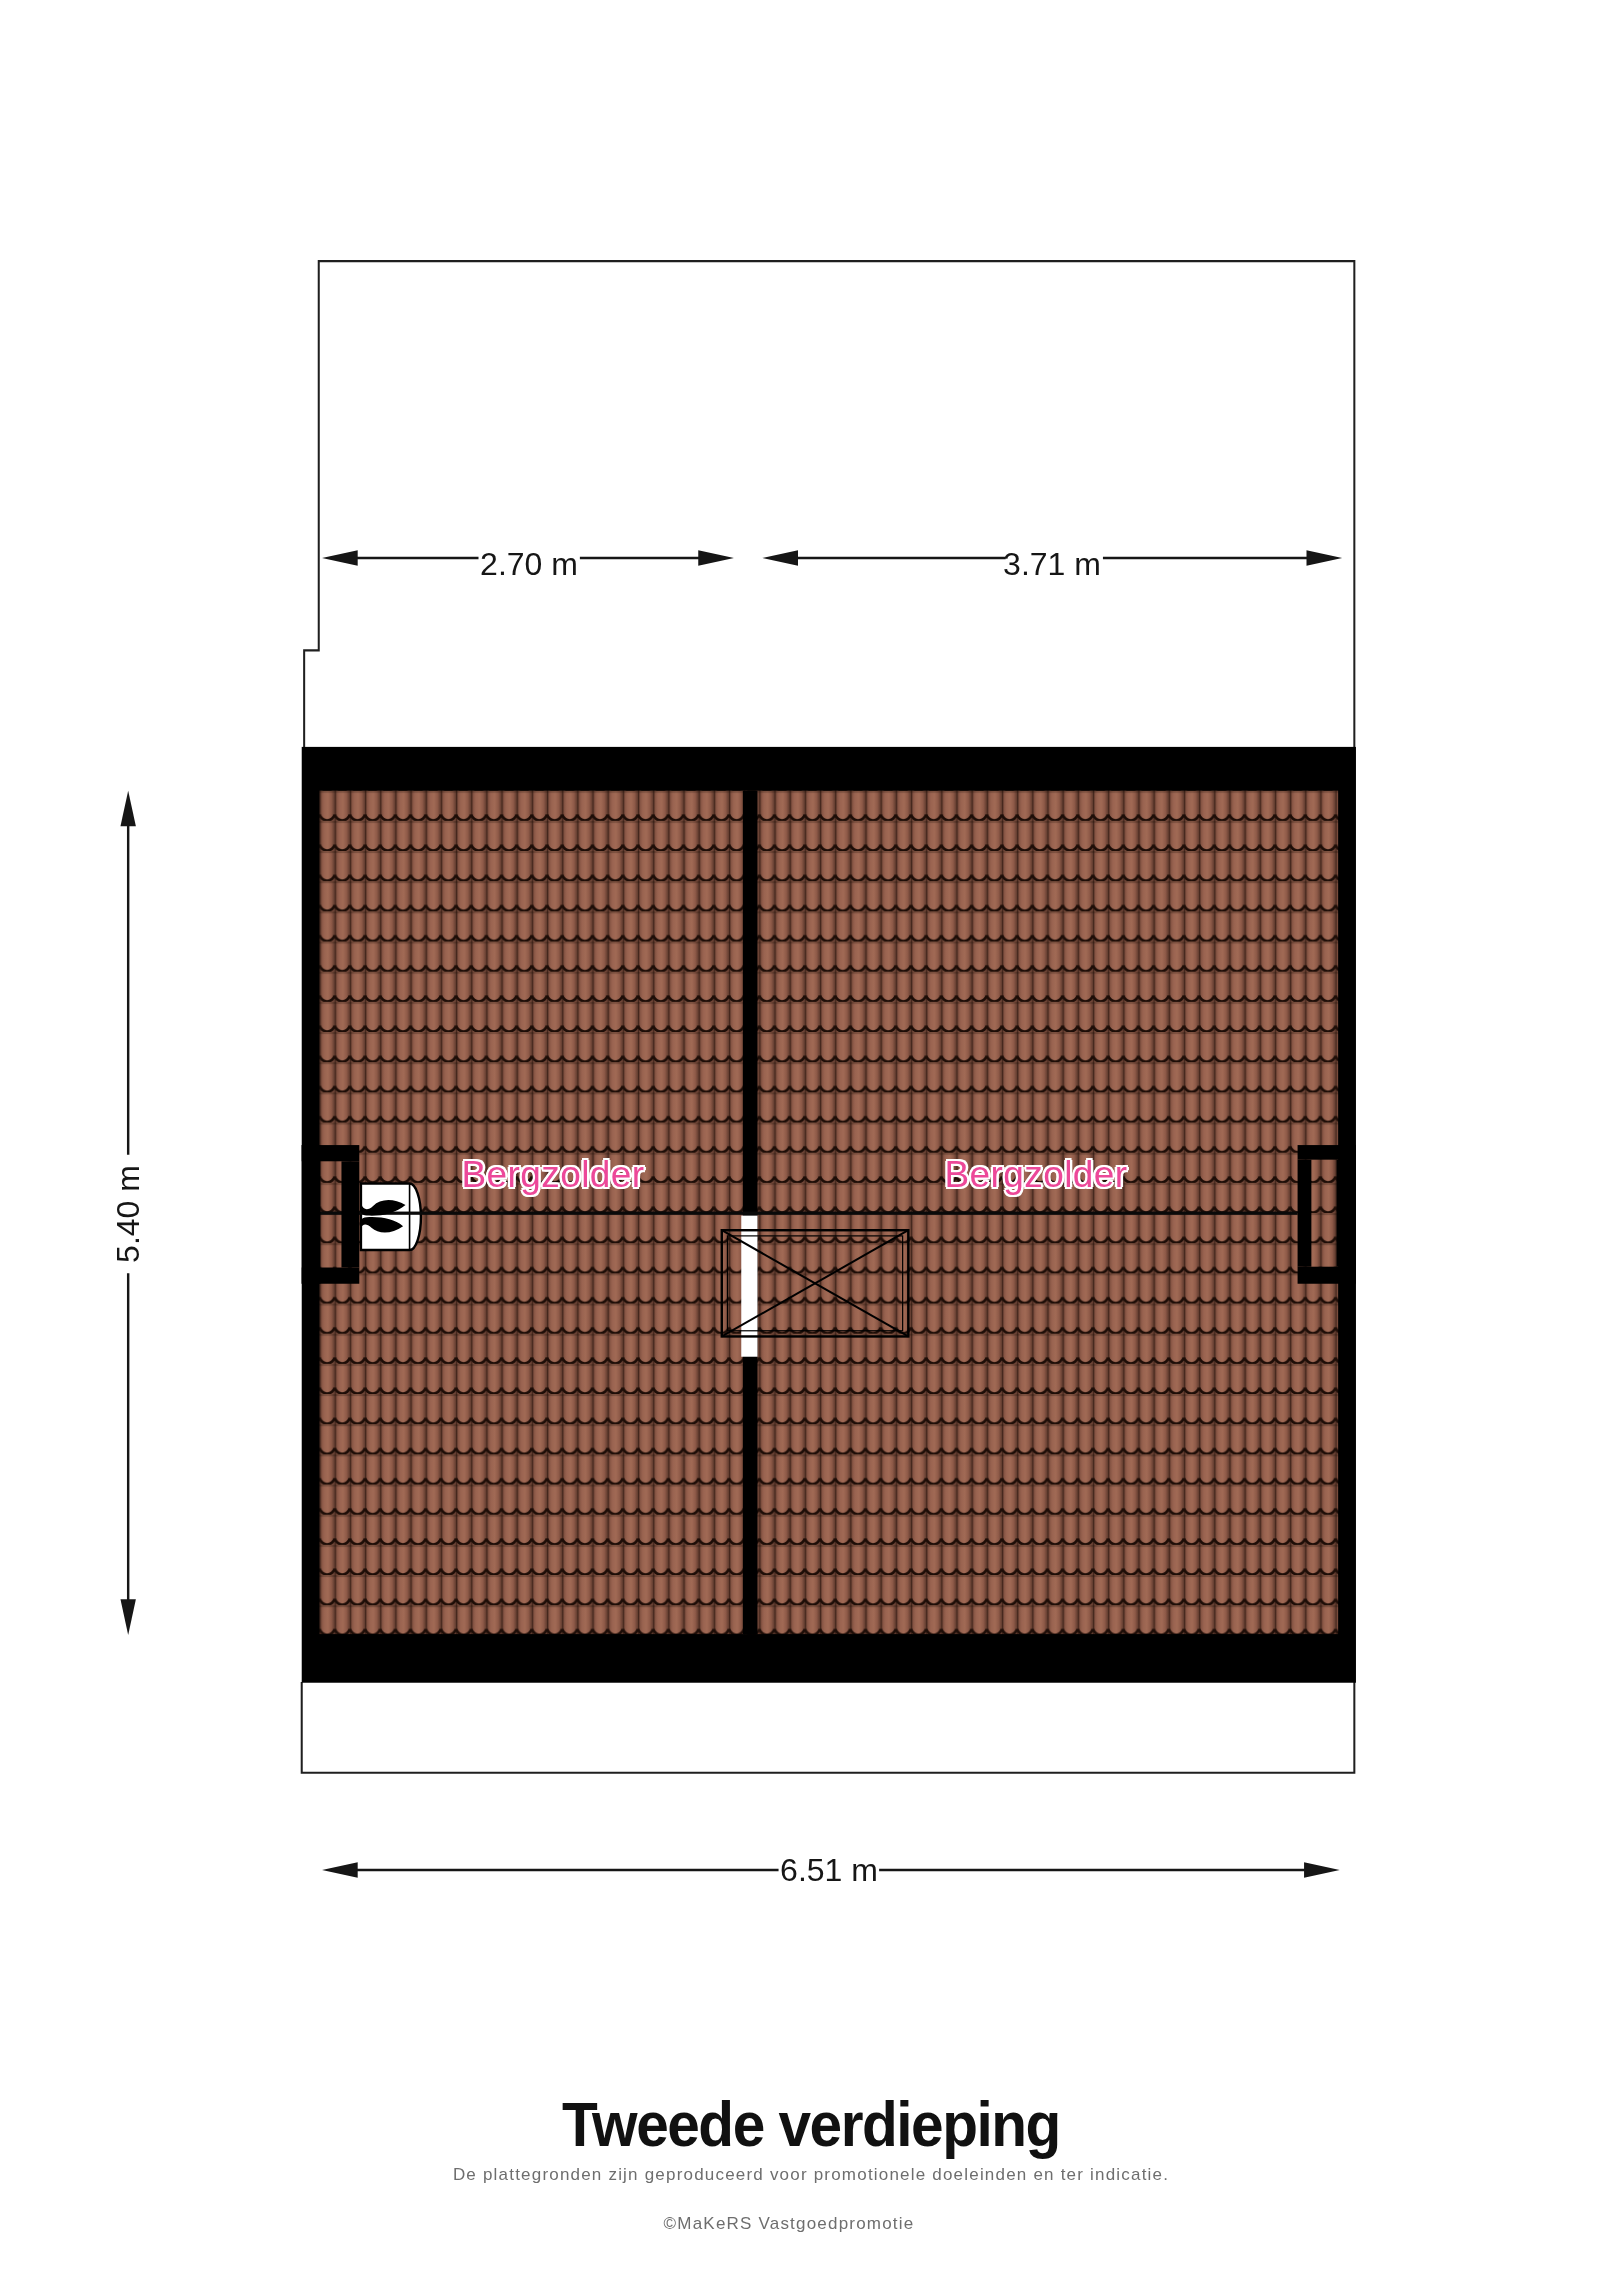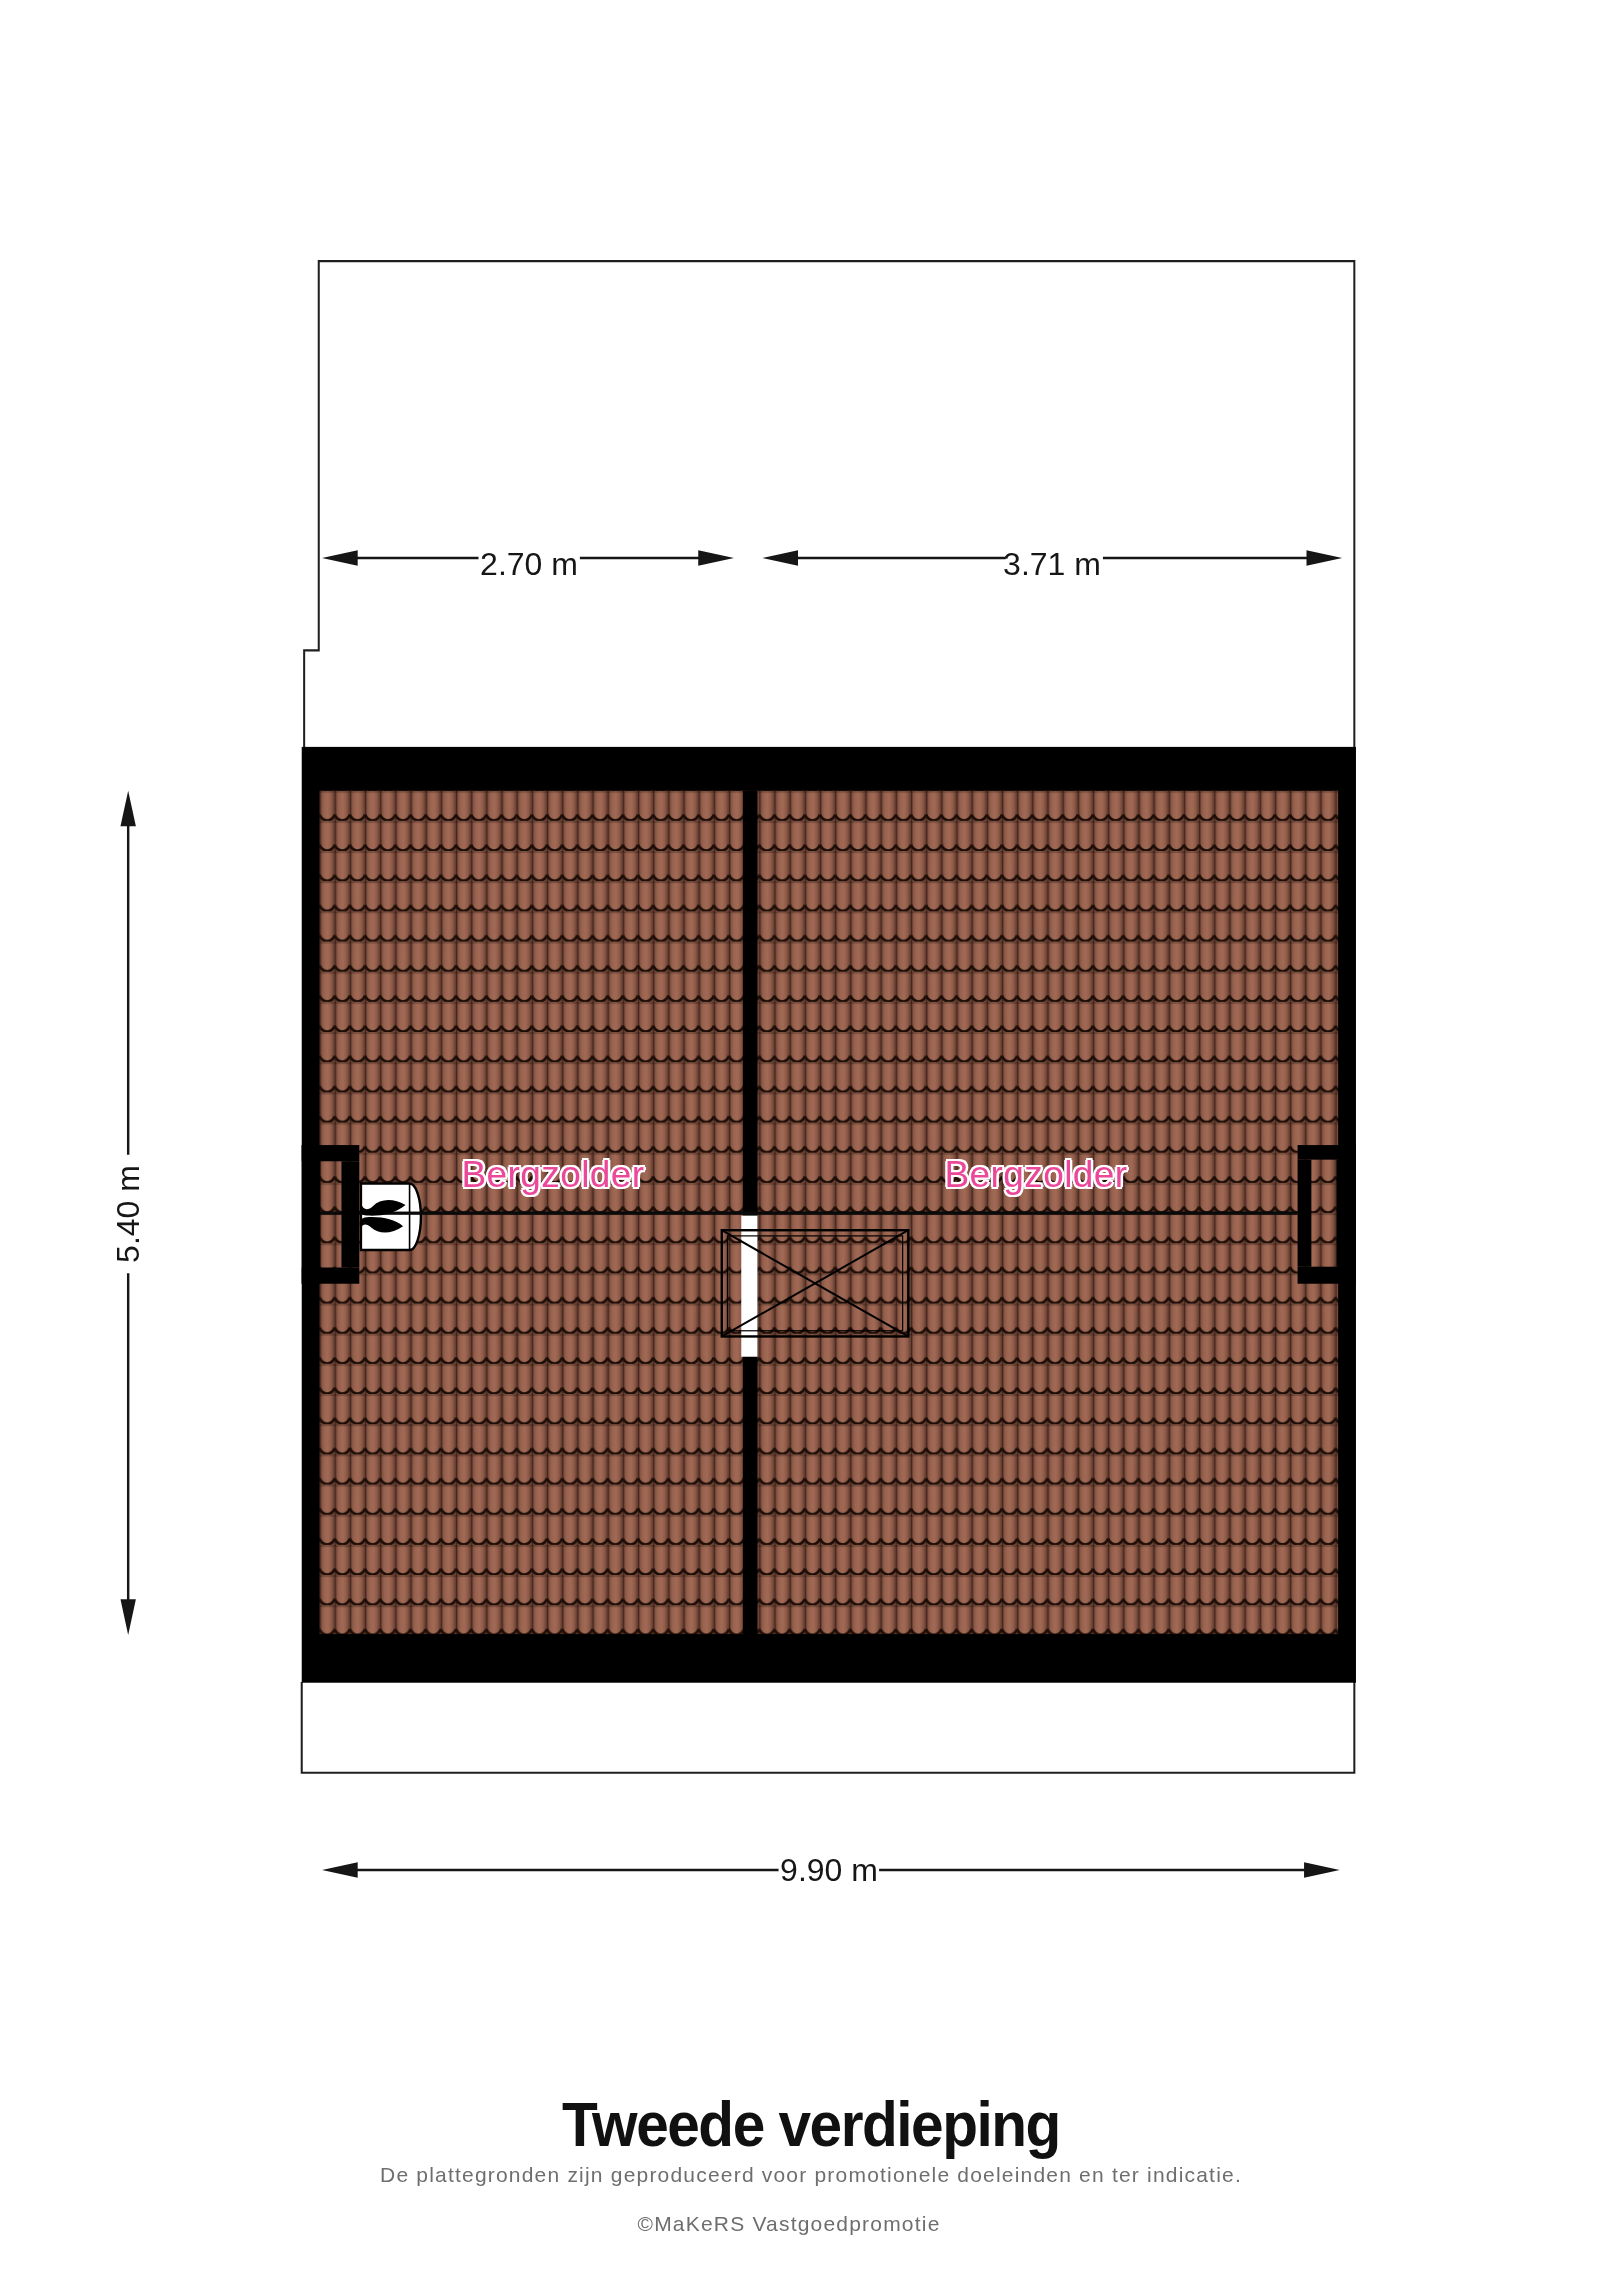--- a/index.html
+++ b/index.html
@@ -22,21 +22,21 @@
     transform:translate(-50%,-50%);
     text-shadow:
       -1.6px -1.6px 0 #fff, 1.6px -1.6px 0 #fff, -1.6px 1.6px 0 #fff, 1.6px 1.6px 0 #fff,
       0 -2.4px 0 #fff, 0 2.4px 0 #fff, -2.4px 0 0 #fff, 2.4px 0 0 #fff;
   }
   .page-title{
     font-size:63px;font-weight:bold;color:#111111;letter-spacing:-1.6px;
     transform:translate(-50%,-50%) scaleX(.93);
   }
   .disclaimer{
-    font-size:21px;color:#6e6e6e;letter-spacing:1.2px;
+    font-size:17px;color:#6e6e6e;letter-spacing:1.2px;
     transform:translate(-50%,-50%);
   }
 </style>
 </head>
 <body>
 
 <div id="canvas">
 
   <svg id="plan-svg" width="1622" height="2295" viewBox="0 0 2000 2830">
     <defs>
@@ -130,21 +130,21 @@
       <polygon points="1652,2306 1608,2296.5 1608,2315.5" stroke="none"></polygon>
       <line x1="440" y1="2306" x2="960" y2="2306"></line>
       <line x1="1084" y1="2306" x2="1609" y2="2306"></line>
     </g>
   </svg>
 
   <div class="abs dim-label" style="left:529px;top:564px;">2.70 m</div>
   <div class="abs dim-label" style="left:1052px;top:564px;">3.71 m</div>
   <div class="abs dim-label vert" style="left:128px;top:1214px;">5.40 m</div>
   <div class="abs dim-label vert" style="left:1543px;top:1214px;">5.40 m</div>
-  <div class="abs dim-label" style="left:829px;top:1870px;">9.90 m</div>
+  <div class="abs dim-label" style="left:829px;top:1870px;">6.51 m</div>
 
   <div class="abs room-label" style="left:553px;top:1175px;">Bergzolder</div>
   <div class="abs room-label" style="left:1036px;top:1175px;">Bergzolder</div>
 
   <div class="abs page-title" style="left:811px;top:2124px;">Tweede verdieping</div>
   <div class="abs disclaimer" style="left:811px;top:2175px;">De plattegronden zijn geproduceerd voor promotionele doeleinden en ter indicatie.</div>
   <div class="abs disclaimer" style="left:789px;top:2224px;">©MaKeRS Vastgoedpromotie</div>
 
 </div>
 

